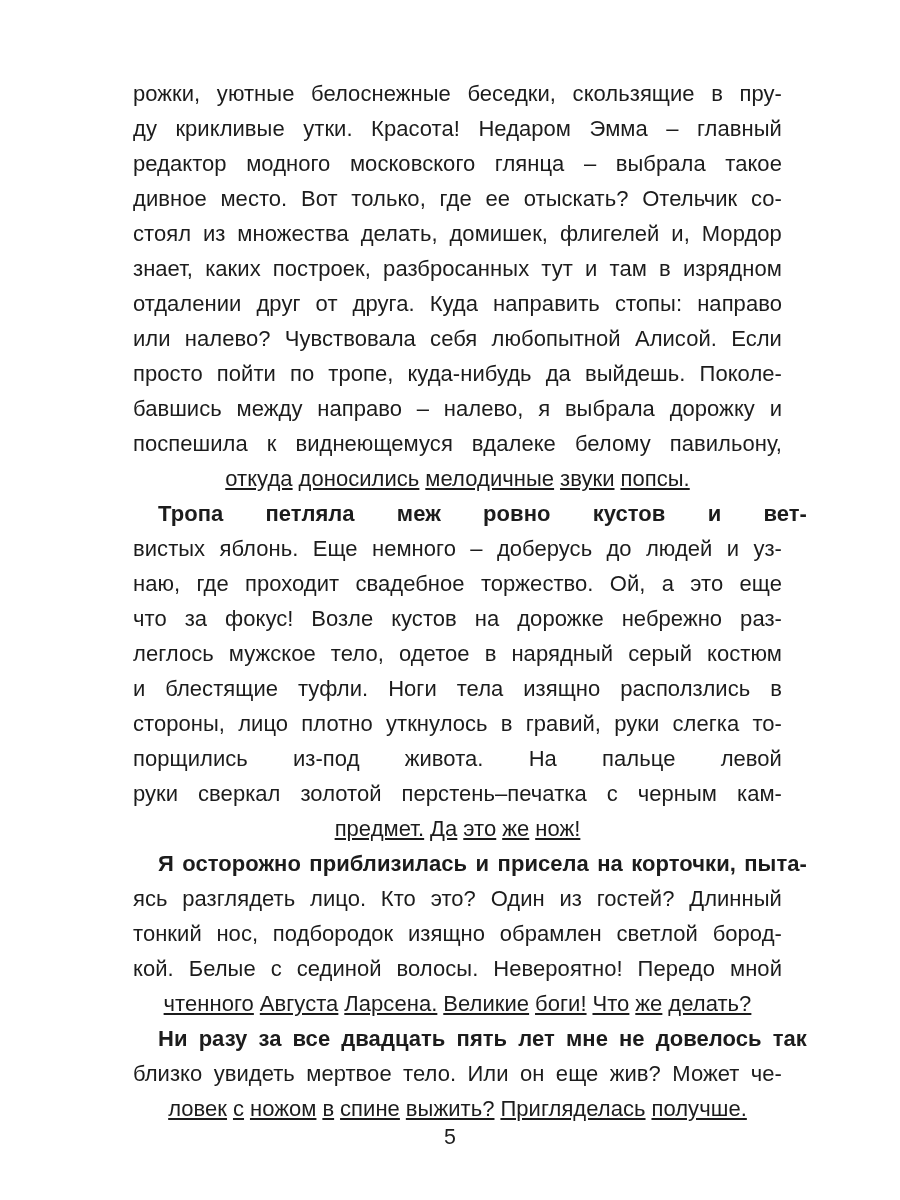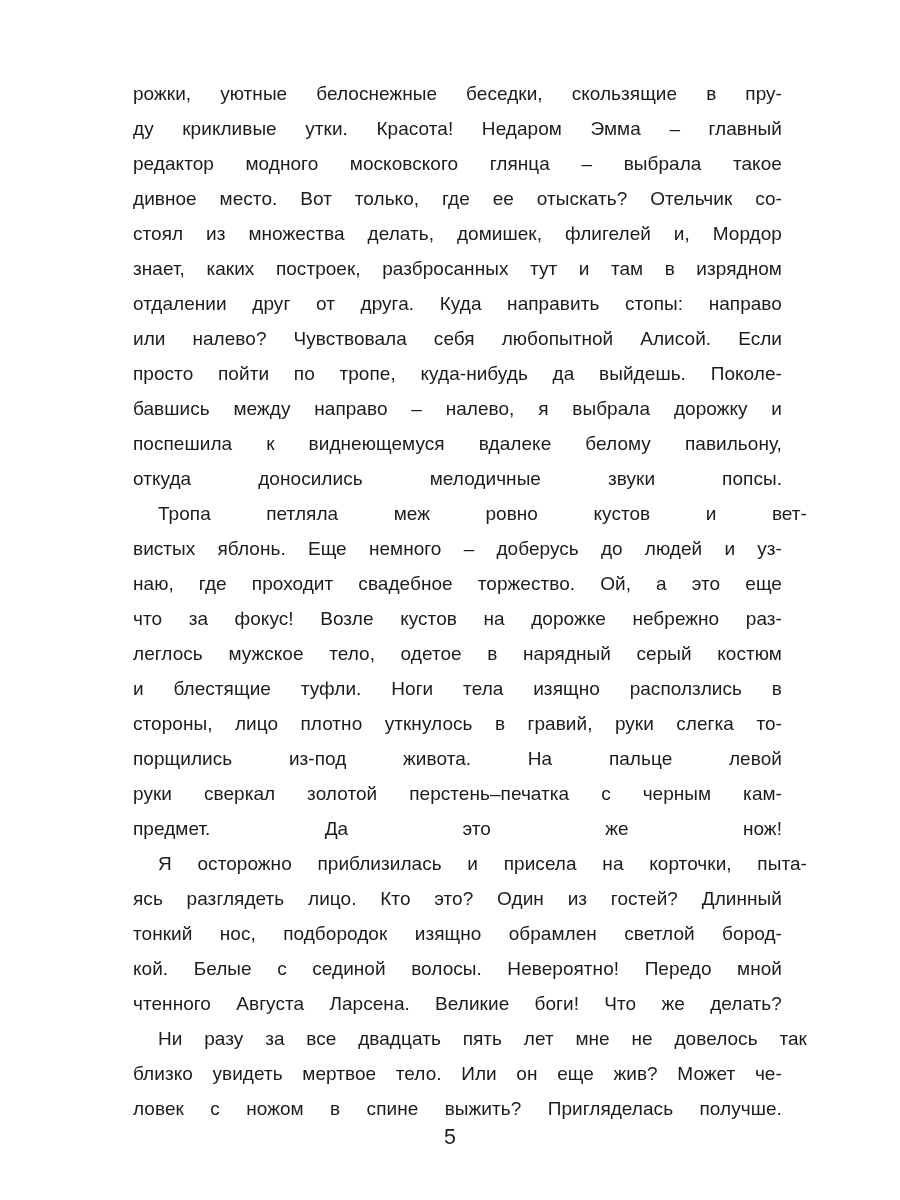--- a/index.html
+++ b/index.html
@@ -16,44 +16,46 @@
     font-family: "Liberation Sans", "DejaVu Sans", sans-serif;
   }
   .text-block {
     position: absolute;
     left: 133px;
     top: 76px;
     width: 649px;
   }
   .para {
     margin: 0;
-    font-size: 19px;
+    font-size: 22px;
     line-height: 35px;
     color: #1c1c1c;
     text-align: justify;
     text-justify: inter-word;
     letter-spacing: 0.05px;
     word-spacing: 0px;
     -webkit-font-smoothing: antialiased;
   }
   .line-inner {
     display: flex;
     justify-content: space-between;
     width: 100%;
     height: 35px;
     align-items: baseline;
   }
   .line-inner.last {
-    justify-content: space-between;
+    justify-content: center;
+    text-decoration: underline;
   }
   .line-inner.last .word + .word {
     margin-left: 0.27em;
   }
   .line-inner.indent {
     padding-left: 25px;
+    font-weight: bold;
   }
   .word {
     white-space: pre;
   }
   .page-number {
     position: absolute;
     left: 0;
     top: 1122px;
     width: 900px;
     text-align: center;

